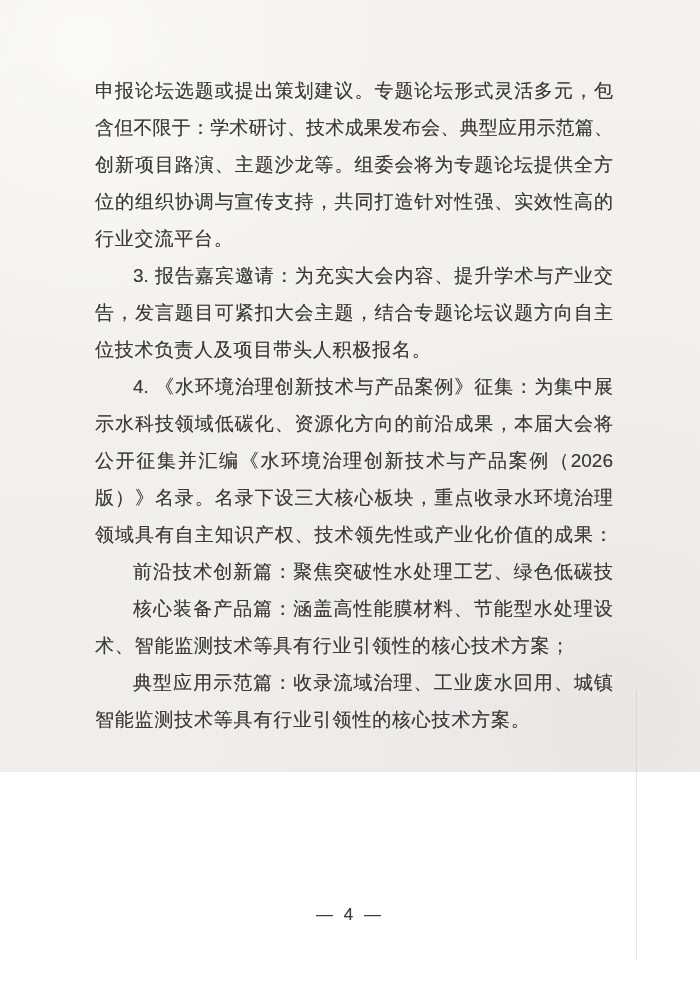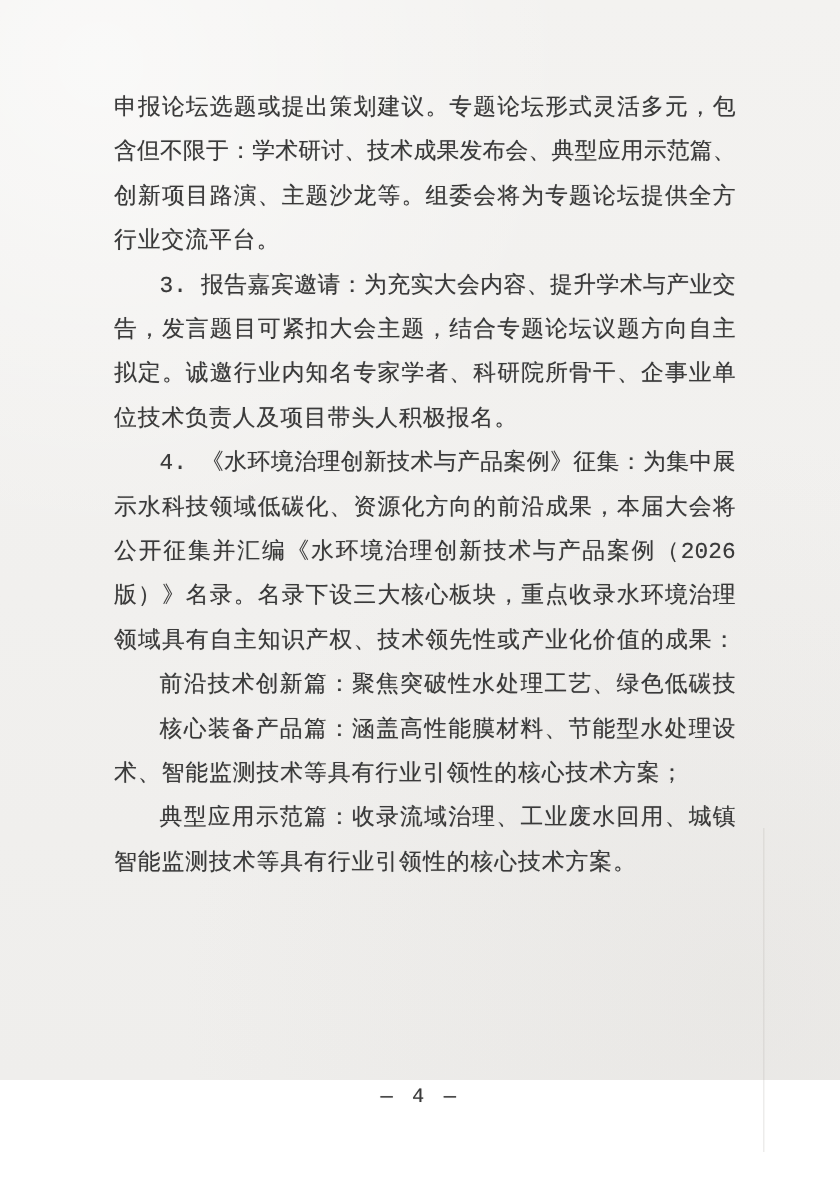--- a/index.html
+++ b/index.html
@@ -5,26 +5,26 @@
   html, body {
     margin: 0;
     padding: 0;
     width: 700px;
     height: 990px;
     overflow: hidden;
   }
   .paper {
     position: relative;
     width: 700px;
-    height: 900px;
+    height: 772px;
     background:
       radial-gradient(circle at 12% 6%, rgba(255,255,255,0.55), rgba(255,255,255,0) 38%),
       radial-gradient(circle at 88% 92%, rgba(215,212,208,0.25), rgba(215,212,208,0) 45%),
       linear-gradient(180deg, var(--paper-light, #f3f2f0) 0%, var(--paper, #f1f0ee) 55%, #efeeec 100%);
-    font-family: Liberation Mono, monospace;
+    font-family: Liberation Sans, sans-serif;
     color: var(--ink, #3a3a3a);
   }
   .content {
     position: absolute;
     left: 95px;
     top: 72px;
     width: 518px;
   }
   .line {
     height: 37px;
@@ -72,24 +72,24 @@
   }
 </style>
 </head>
 <body>
 
 <div class="paper">
   <div class="content">
       <div class="line fill">申报论坛选题或提出策划建议。专题论坛形式灵活多元，包</div>
       <div class="line fill">含但不限于：学术研讨、技术成果发布会、典型应用示范篇、</div>
       <div class="line fill">创新项目路演、主题沙龙等。组委会将为专题论坛提供全方</div>
+      <div class="line fill">位的组织协调与宣传支持，共同打造针对性强、实效性高的</div>
       <div class="line">行业交流平台。</div>
       <div class="line indent fill">3. 报告嘉宾邀请：为充实大会内容、提升学术与产业交</div>
       <div class="line fill">告，发言题目可紧扣大会主题，结合专题论坛议题方向自主</div>
-      <div class="line fill">拟定。诚邀行业内知名专家学者、科研院所骨干、企事业单</div>
       <div class="line">位技术负责人及项目带头人积极报名。</div>
       <div class="line indent fill">4. 《水环境治理创新技术与产品案例》征集：为集中展</div>
       <div class="line fill">示水科技领域低碳化、资源化方向的前沿成果，本届大会将</div>
       <div class="line fill">公开征集并汇编《水环境治理创新技术与产品案例（2026</div>
       <div class="line fill">版）》名录。名录下设三大核心板块，重点收录水环境治理</div>
       <div class="line fill">领域具有自主知识产权、技术领先性或产业化价值的成果：</div>
       <div class="line indent fill">前沿技术创新篇：聚焦突破性水处理工艺、绿色低碳技</div>
       <div class="line indent fill">核心装备产品篇：涵盖高性能膜材料、节能型水处理设</div>
       <div class="line">术、智能监测技术等具有行业引领性的核心技术方案；</div>
       <div class="line indent fill">典型应用示范篇：收录流域治理、工业废水回用、城镇</div>

